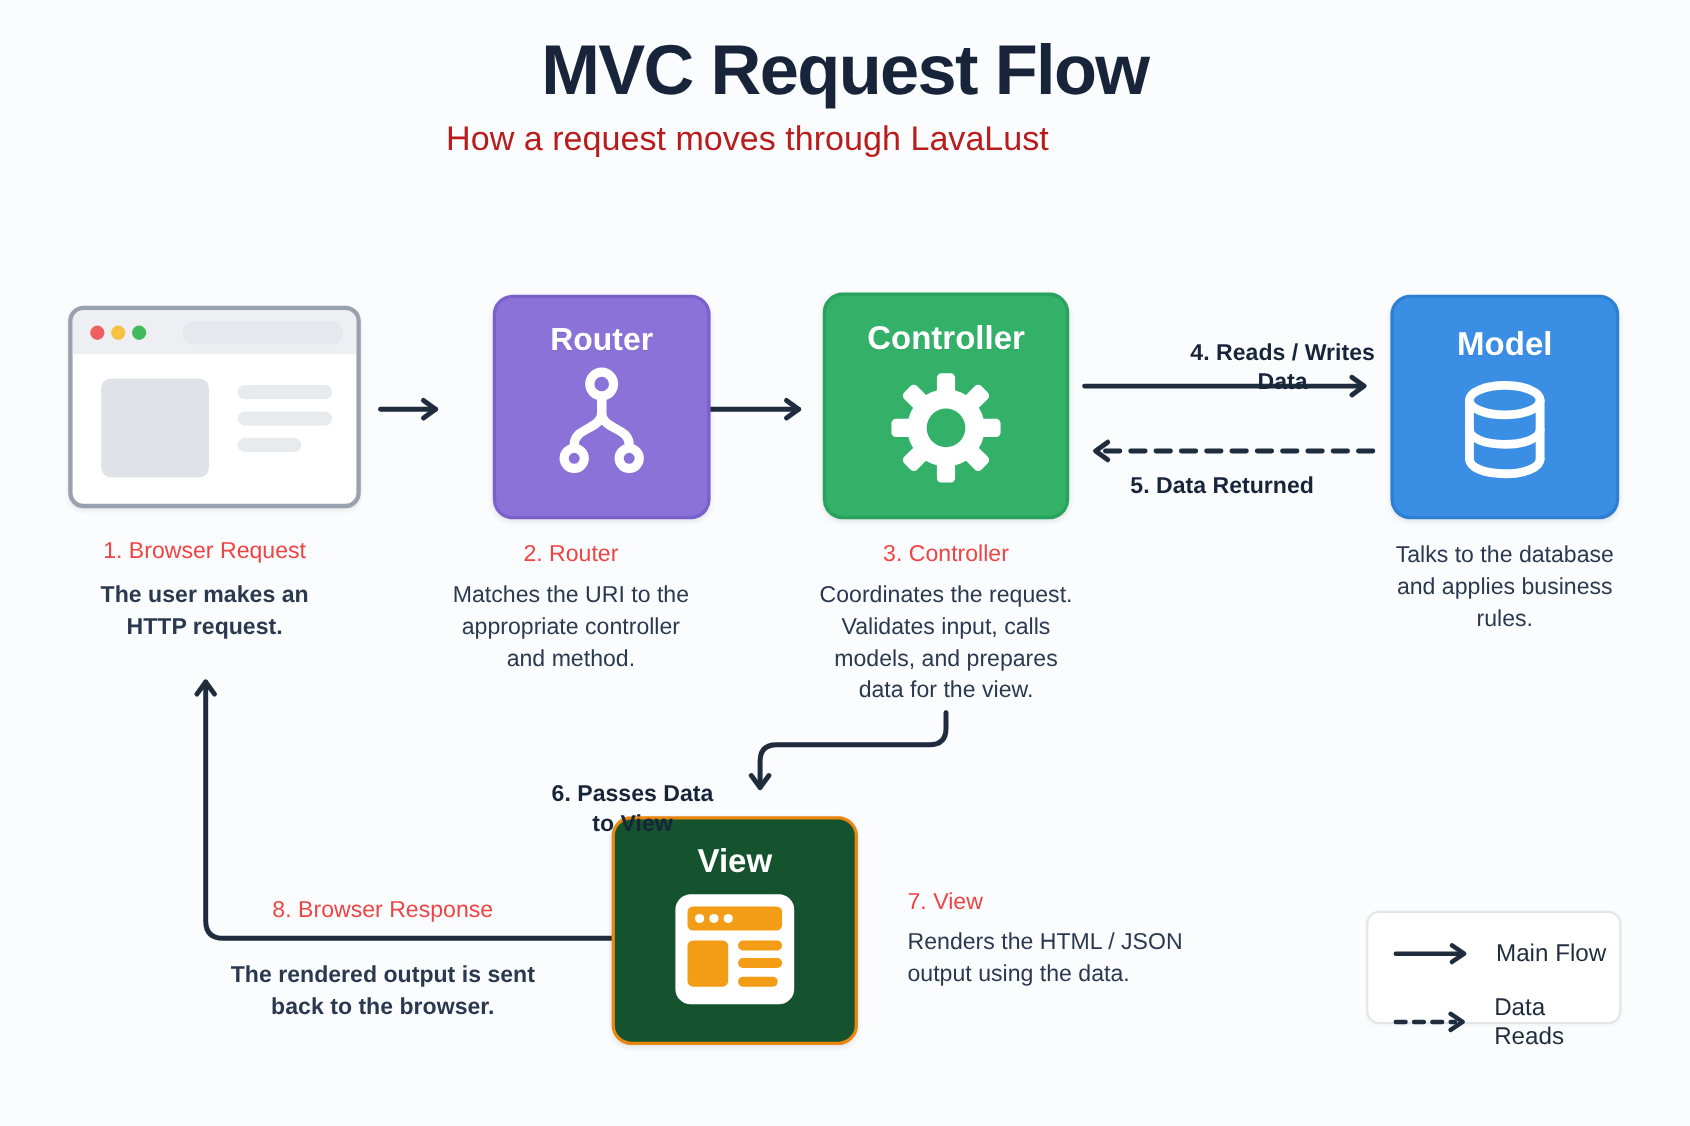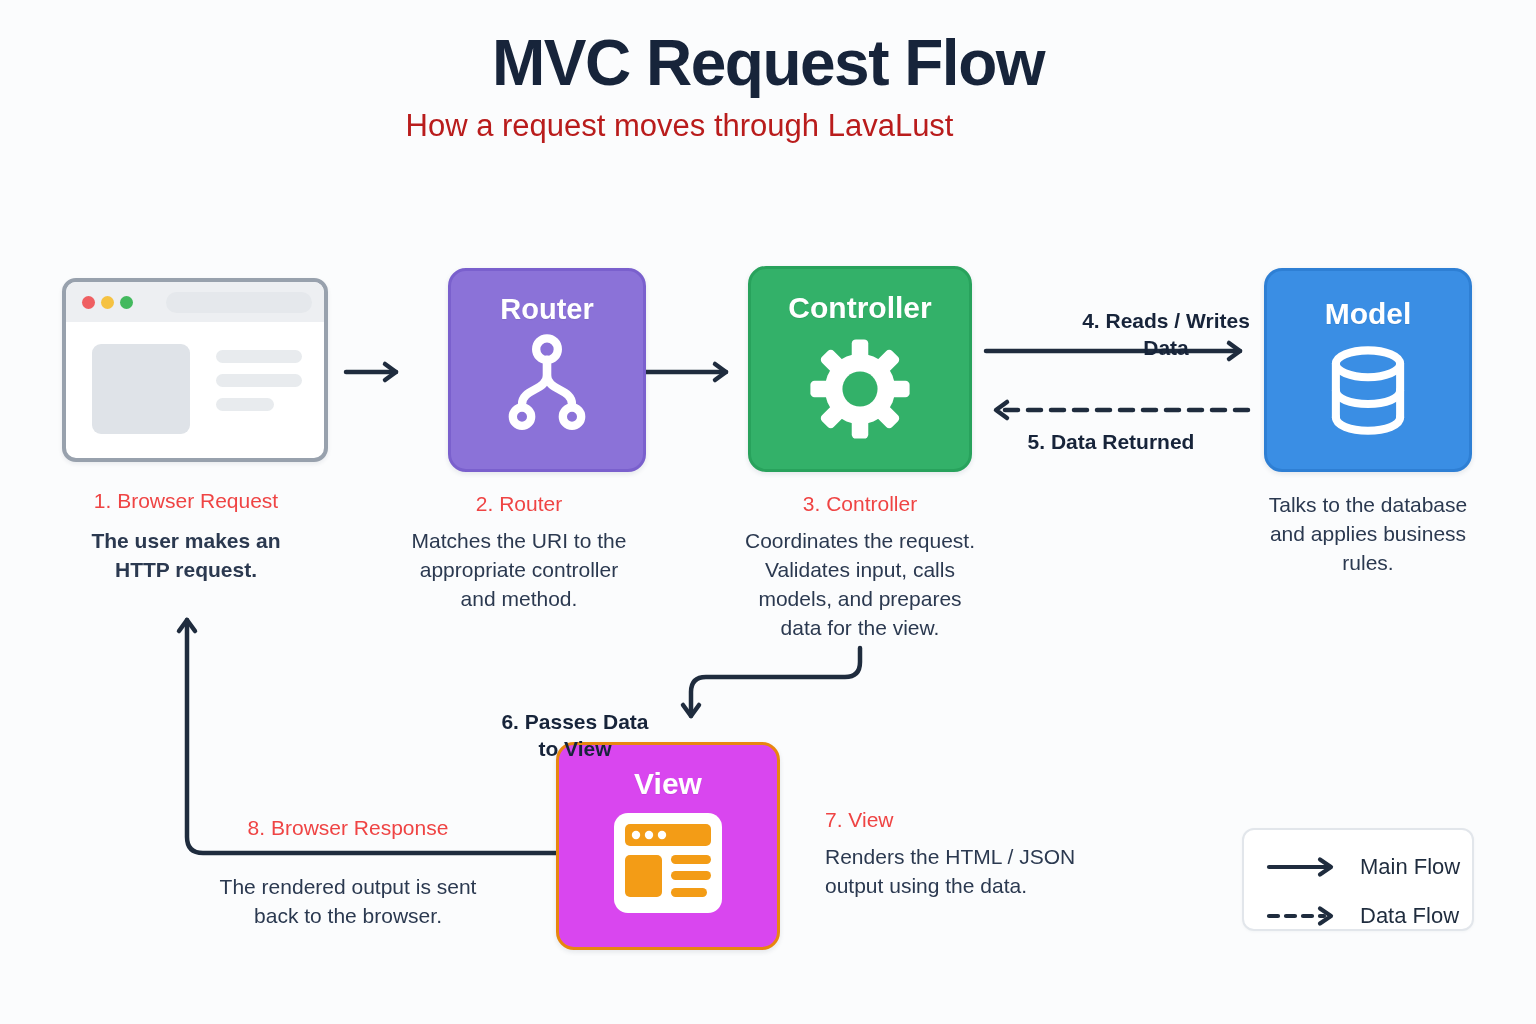--- a/index.html
+++ b/index.html
@@ -38,21 +38,21 @@
     color: #ffffff; font-weight: bold;
     text-shadow: 0 1px 1px rgba(0,0,0,.08);
   }
 
   .router-box   { left: 420px;  top: 268px; width: 198px; height: 204px; background: #8b72d8; border: 3px solid #7a60cd; margin-left: 28px; }
   .router-box .box-label { font-size: 29px; margin-top: 22px; }
   .controller-box { left: 748px; top: 266px; width: 224px; height: 206px; background: #33b169; border: 3px solid #28a25c; }
   .controller-box .box-label { font-size: 30px; margin-top: 22px; }
   .model-box    { left: 1264px; top: 268px; width: 208px; height: 204px; background: #3a8ee4; border: 3px solid #2e7fd4; }
   .model-box .box-label { font-size: 30px; margin-top: 26px; }
-  .view-box     { left: 556px;  top: 742px; width: 224px; height: 208px; background: #d946ef; border: 3px solid #e8860f; text-align: right; }
+  .view-box     { left: 556px;  top: 742px; width: 224px; height: 208px; background: #14532d; border: 3px solid #e8860f; text-align: right; }
   .view-box .box-label { font-size: 30px; margin-top: 22px; }
 
   
   .browser-mock {
     left: 62px; top: 278px; width: 266px; height: 184px;
     background: #ffffff;
     border: 4px solid #98a1ad; border-radius: 14px;
     overflow: hidden;
     box-shadow: 0 2px 4px rgba(20,40,70,.08);
   }
@@ -98,21 +98,21 @@
   .controller-title { left: 738px; top: 488px; width: 244px; }
   .controller-desc  { left: 738px; top: 526px; width: 244px; }
   .model-desc    { left: 1257px; top: 490px; width: 222px; }
   .view-title    { left: 825px; top: 804px; width: 260px; text-align: left; }
   .view-desc     { left: 825px; top: 842px; width: 272px; text-align: left; }
 
   .reads-writes-label  { left: 1076px; top: 294px; width: 180px; margin-top: 13px; }
   .data-returned-label { left: 1021px; top: 428px; width: 180px; }
   .passes-data-label   { left: 500px;  top: 670px; width: 150px; margin-top: 38px; }
   .browser-response-title { left: 200px; top: 812px; width: 296px; }
-  .browser-response-desc  { left: 208px; top: 872px; width: 280px; }
+  .browser-response-desc  { left: 208px; top: 872px; width: 280px; font-weight: bold; }
 
   
   .legend {
     left: 1242px; top: 828px; width: 232px; height: 103px;
     background: #ffffff;
     border: 2px solid #e2e6eb; border-radius: 12px;
     box-shadow: 0 1px 3px rgba(20,40,70,.04);
   }
   .legend-row {
     position: absolute; left: 22px; display: flex; align-items: center;
@@ -250,17 +250,17 @@
       </svg>
       <span class="legend-label">Main Flow</span>
     </div>
     <div class="legend-row legend-row-2">
       <svg width="78" height="22" viewBox="0 0 78 22">
         <g fill="none" stroke="#1f2c3e" stroke-width="4.2" stroke-linecap="round" stroke-linejoin="round">
           <path d="M3,11 H58" stroke-dasharray="9 8"></path>
           <path d="M54,3.5 L65,11 L54,18.5"></path>
         </g>
       </svg>
-      <span class="legend-label">Data Flow</span>
+      <span class="legend-label">Data Reads</span>
     </div>
   </div>
 
 </div>
 
 </body></html>

